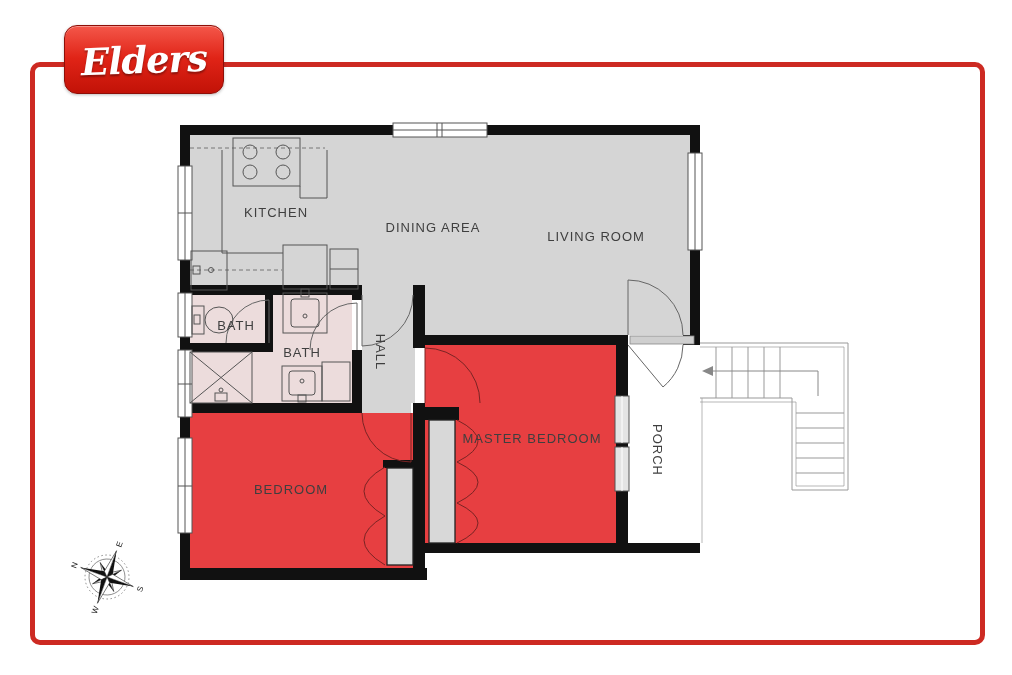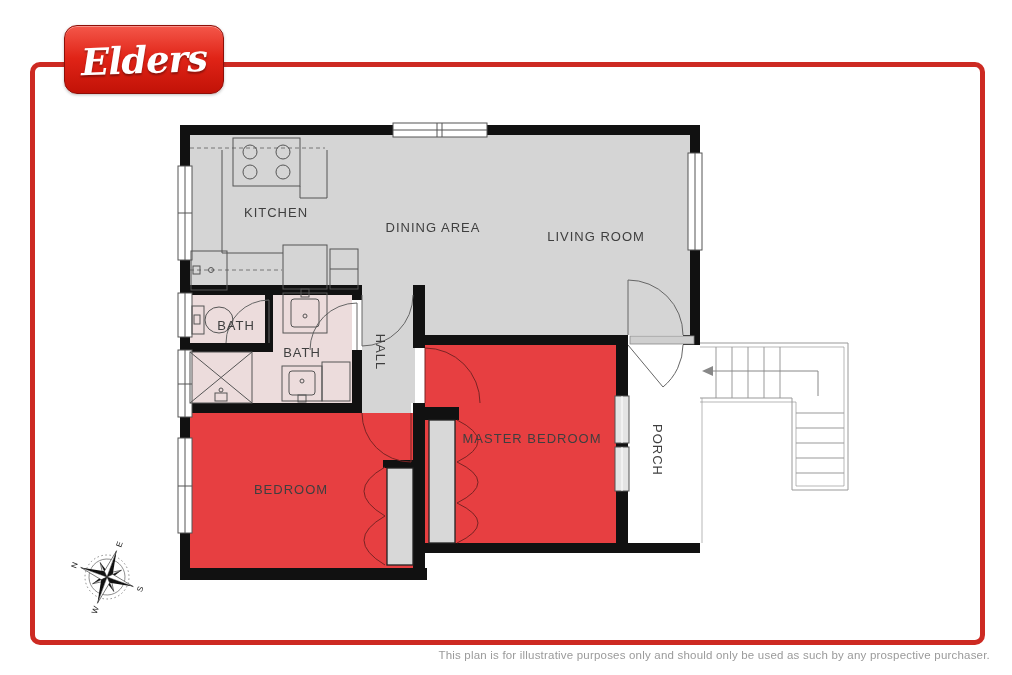--- a/index.html
+++ b/index.html
@@ -236,15 +236,14 @@
         <polygon points="-28,0 -4.5,-4.5 0,0" fill="#111"></polygon>
           <polygon points="-28,0 -4.5,4.5 0,0" fill="#fff" stroke="#111" stroke-width=".5"></polygon>
       </g>
       <text class="cmp" x="0" y="-32" text-anchor="middle">N</text>
       <text class="cmp" x="35" y="3" text-anchor="middle">E</text>
       <text class="cmp" x="0" y="38" text-anchor="middle">S</text>
       <text class="cmp" x="-35" y="3" text-anchor="middle">W</text>
     </g>
   </svg>
 
-  <div id="footer">This plan is for illustrative purposes only and should only be used as such by any prospective purchaser.</div>
 
 </div>
 
 </body></html>

